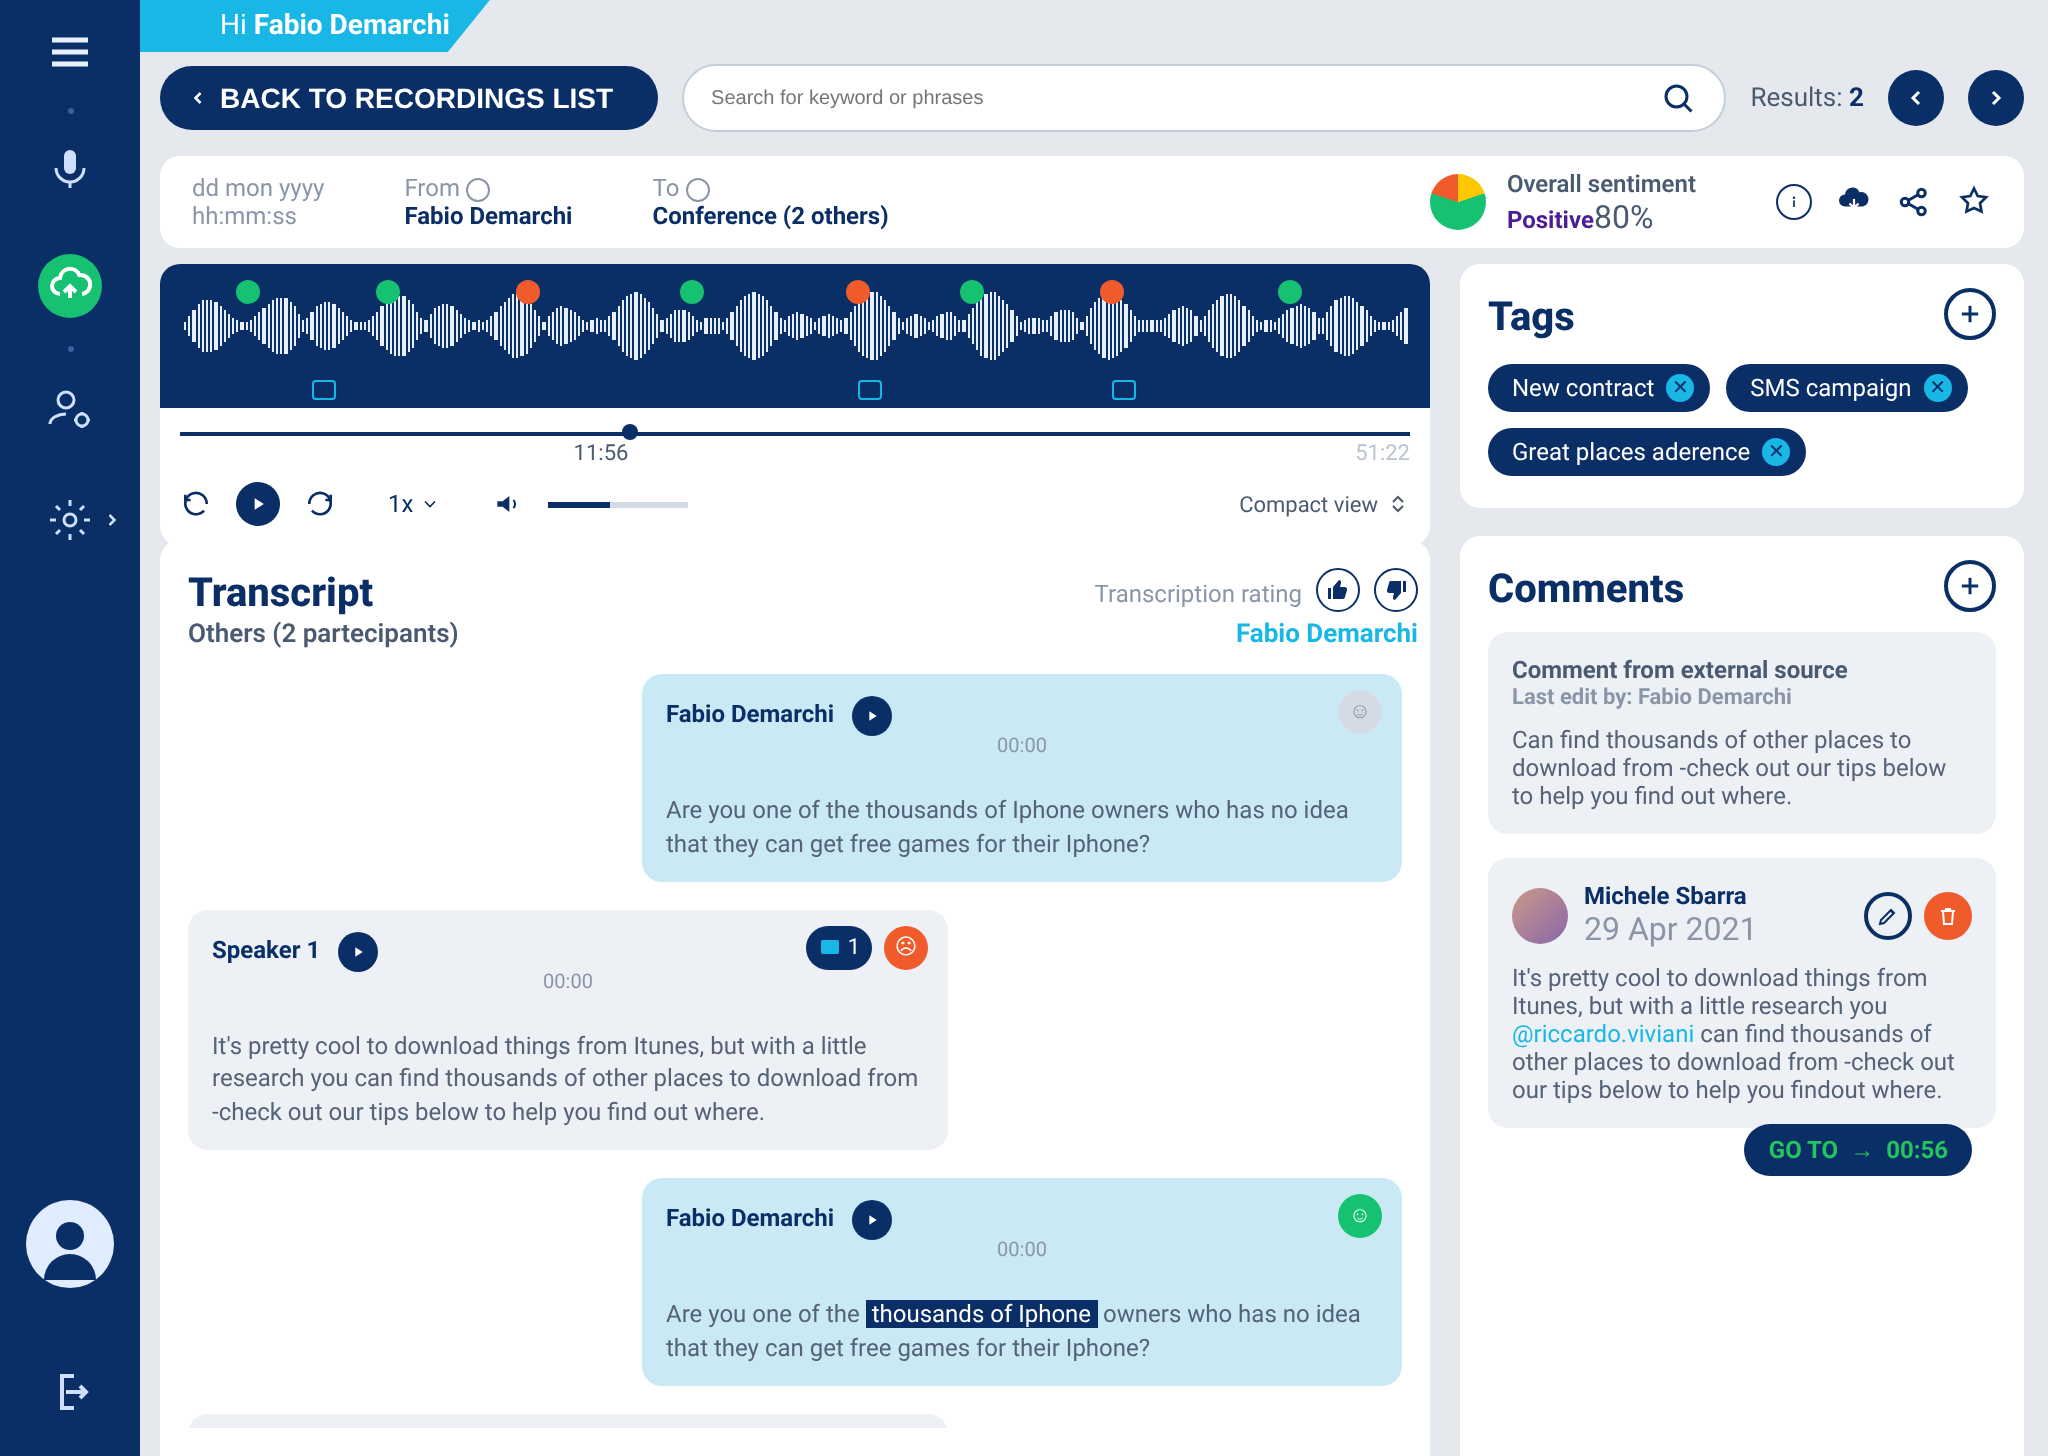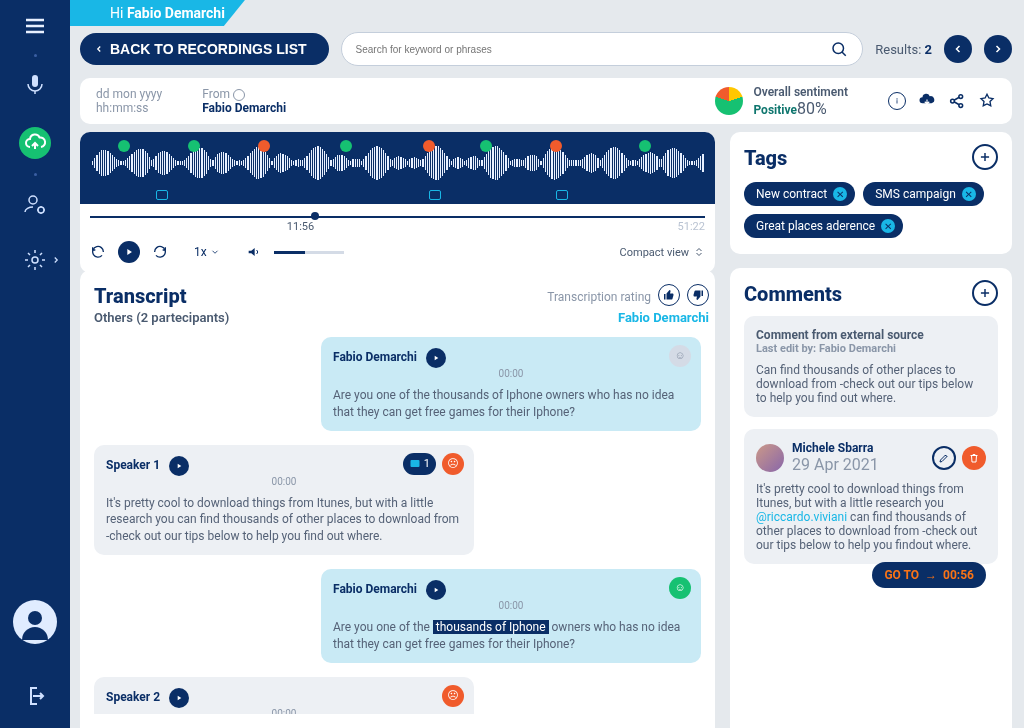--- a/index.html
+++ b/index.html
@@ -33,21 +33,21 @@
 
 #meta { position:absolute; left:80px; right:12px; top:78px; height:46px; background:#fff; border-radius:10px; display:flex; align-items:center; padding:0 16px; gap:40px; font-size:12px; }
 .meta-block .lbl { color:#8a96a8; }
 .meta-block .val { color:#0a2e66; font-weight:700; }
 .meta-block .face { display:inline-block; width:12px; height:12px; border-radius:50%; border:1.5px solid; vertical-align:middle; }
 .face-pos { border-color:#16c172; }
 .face-neg { border-color:#f05b2c; }
 #sentiment { margin-left:auto; display:flex; align-items:center; gap:10px; }
 .pie { width:28px; height:28px; border-radius:50%; background: conic-gradient(#ffc700 0 20%, #16c172 20% 80%, #f05b2c 80% 100%); }
 .sent-txt .lbl2 { color:#4a5a70; font-weight:600; font-size:12px;}
-.sent-txt .pos { color:#0f766e; font-weight:700; font-size:12px; }
+.sent-txt .pos { color:#4c1d95; font-weight:700; font-size:12px; }
 .sent-txt .pct { color:#4a5a70; font-size:16px; }
 .meta-icons { display:flex; gap:12px; color:#0a2e66; }
 .meta-ico { width:18px; height:18px; border:1.5px solid #0a2e66; border-radius:50%; display:flex; align-items:center; justify-content:center; cursor:pointer;}
 .meta-ico.solid { border:none; }
 
 
 #player { position:absolute; left:80px; top:132px; width:635px; background:#fff; border-radius:10px; overflow:hidden; }
 .wave-area { background:#0a2e66; height:72px; position:relative; padding:12px 10px 6px; }
 .wave { display:flex; align-items:center; height:38px; gap:1px; padding:0 2px; }
 .wave span { width:1.5px; background:#e8f0ff; }
@@ -77,21 +77,21 @@
 .tx-head .right{ margin-left:auto; text-align:right; font-size:12px;}
 .tx-head .rate-lbl{ color:#8a96a8;}
 .thumb{ width:22px; height:22px; display:inline-flex; align-items:center; justify-content:center; border-radius:50%; border:1.5px solid #0a2e66; color:#0a2e66; margin-left:4px; cursor:pointer;}
 .tx-head .person{ color:#19b7e6; font-weight:700; font-size:13px; margin-top:4px; display:block;}
 .tx-body{ overflow-y:auto; margin-top:12px; padding-right:8px; flex:1;}
 .tx-body::-webkit-scrollbar{ width:6px;} .tx-body::-webkit-scrollbar-thumb{ background:#8a96a8; border-radius:3px;}
 
 .msg{ max-width:380px; border-radius:10px; padding:10px 12px; margin-bottom:14px; position:relative; font-size:12px; line-height:1.4;}
 .msg .who{ font-weight:700; color:#0a2e66; font-size:12px;}
 .msg .ts{ color:#8a96a8; font-size:10px; display:block;text-align:center;}
-.msg .body{ margin-top:6px; color:#556277;}
+.msg .body{ margin-top:16px; color:#556277;}
 .msg .play-sm{ width:20px; height:20px; border-radius:50%; background:#0a2e66; display:inline-flex; align-items:center; justify-content:center; position:relative; top:1px; margin-left:6px;}
 .msg .play-sm svg{ width:8px; fill:#fff;}
 .msg-right{ margin-left:auto; background:#c9eaf5;}
 .msg-left{ margin-right:auto; background:#edf0f4;}
 .badge-row{ position:absolute; right:10px; top:8px; display:flex; gap:6px;}
 .badge{ width:22px; height:22px; border-radius:50%; display:flex; align-items:center; justify-content:center; font-size:11px;}
 .b-note{ background:#0a2e66; color:#19b7e6; width:auto; padding:0 6px; border-radius:11px; gap:3px;}
 .b-face-o{ background:#f05b2c; color:#fff;}
 .b-face-g{ background:#16c172; color:#fff;}
 .b-face-gray{ background:#d4dbe6; color:#8a96a8;}
@@ -114,21 +114,21 @@
 .cm-card .t2{ font-weight:700; color:#8a96a8; font-size:11px; display:block;}
 .cm-card .text{ margin-top:8px;}
 .cm-user{ display:flex; gap:8px; align-items:center;}
 .cm-av{ width:28px; height:28px; border-radius:50%; background:linear-gradient(135deg,#c98,#86a);}
 .cm-user .info .n{ font-weight:700; color:#0a2e66;}
 .cm-user .info .d{ color:#8a96a8; font-size:16px;}
 .cm-actions{ margin-left:auto; display:flex; gap:6px;}
 .cm-edit{ width:24px; height:24px; border-radius:50%; border:2px solid #0a2e66; display:flex; align-items:center; justify-content:center; color:#0a2e66; cursor:pointer;}
 .cm-del{ width:24px; height:24px; border-radius:50%; background:#f05b2c; display:flex; align-items:center; justify-content:center; color:#fff; cursor:pointer;}
 .mention{ color:#19b7e6;}
-.goto{ margin-top:10px; display:inline-flex; align-items:center; gap:6px; background:#0a2e66; color:#f97316; font-weight:700; font-size:12px; padding:6px 12px; border-radius:16px; float:right;}
+.goto{ margin-top:10px; display:inline-flex; align-items:center; gap:6px; background:#0a2e66; color:#22c55e; font-weight:700; font-size:12px; padding:6px 12px; border-radius:16px; float:right;}
 
 
 svg{ display:block; }
 </style>
 </head>
 <body>
 
 <nav id="rail">
   <div class="rail-icon">
       <svg viewBox="0 0 24 24" stroke="#e8f0ff" stroke-width="2.5" fill="none">
@@ -211,20 +211,24 @@
 </div>
 
 <div id="meta">
   <div class="meta-block">
     <div class="lbl">dd mon yyyy</div>
     <div class="lbl">hh:mm:ss</div>
   </div>
   <div class="meta-block">
     <div class="lbl"><span>From</span> <span class="face face-pos"></span></div>
     <div class="val">Fabio Demarchi</div>
+  </div>
+  <div class="meta-block">
+    <div class="lbl"><span>To</span> <span class="face face-neg"></span></div>
+    <div class="val">Conference (2 others)</div>
   </div>
   <div id="sentiment">
     <div class="pie"></div>
     <div class="sent-txt">
       <div class="lbl2">Overall sentiment</div>
       <span class="pos">Positive</span><span class="pct">80%</span>
     </div>
   </div>
   <div class="meta-icons">
     <span class="meta-ico">

